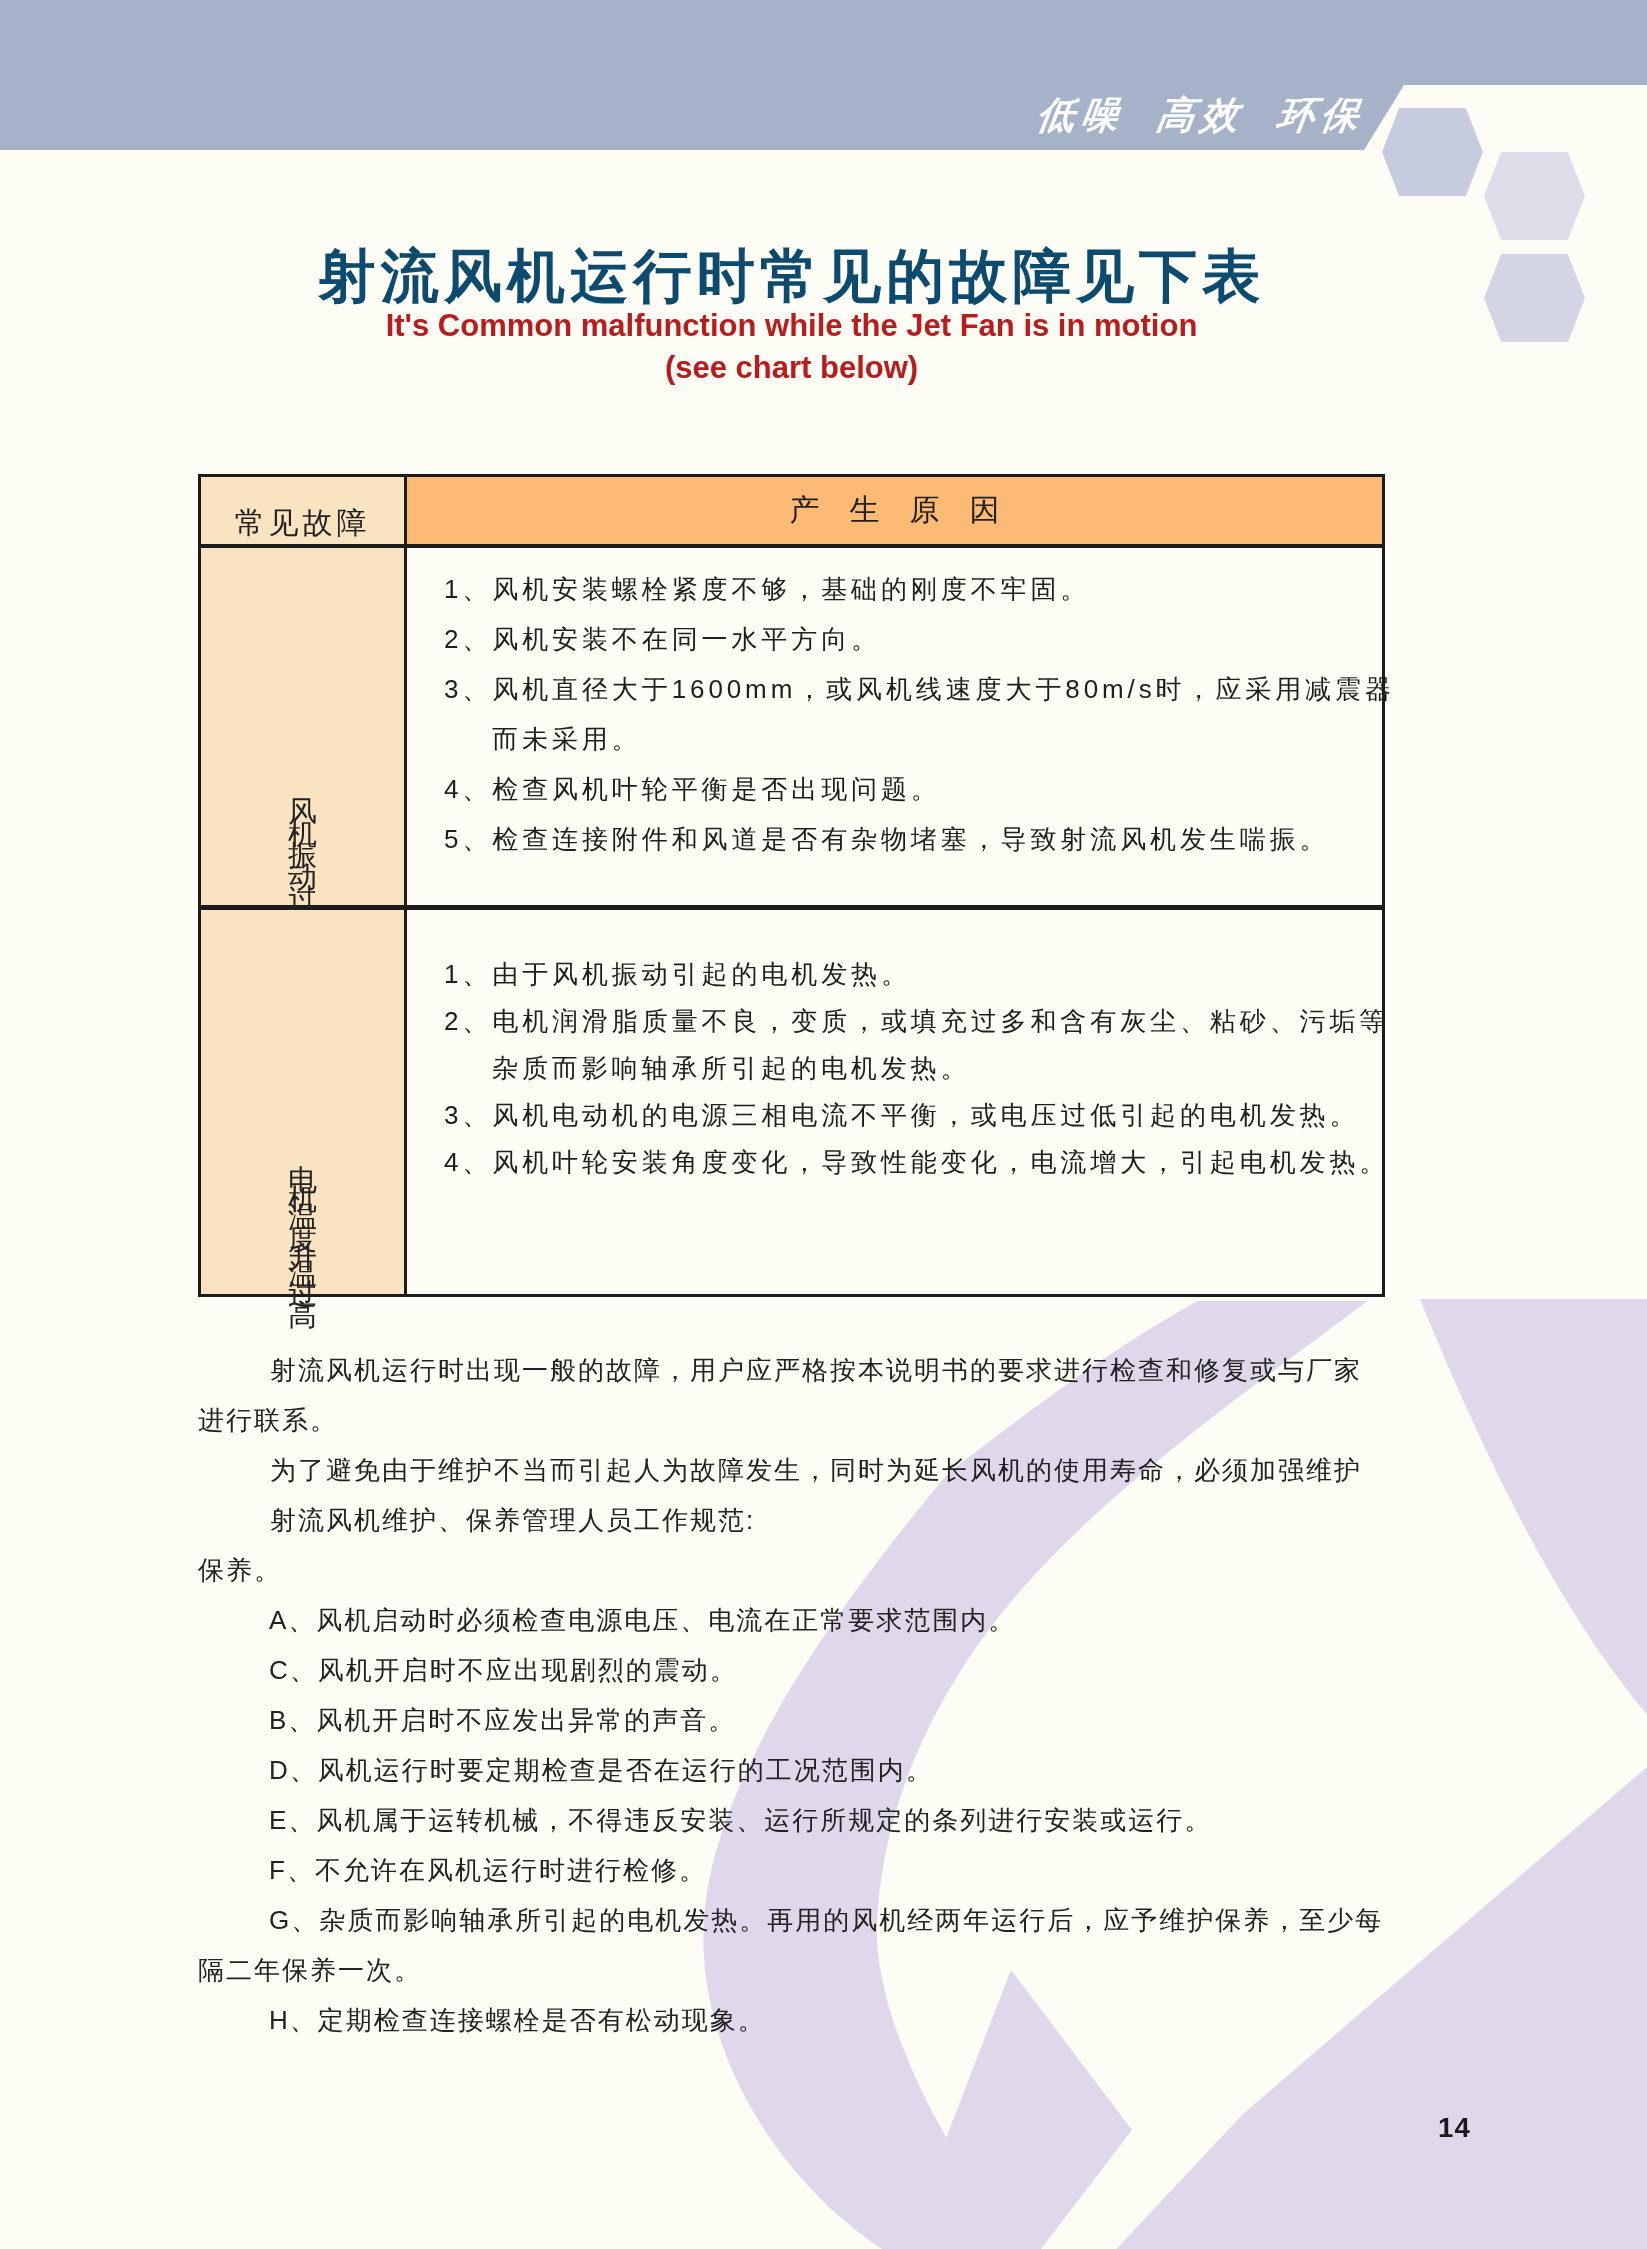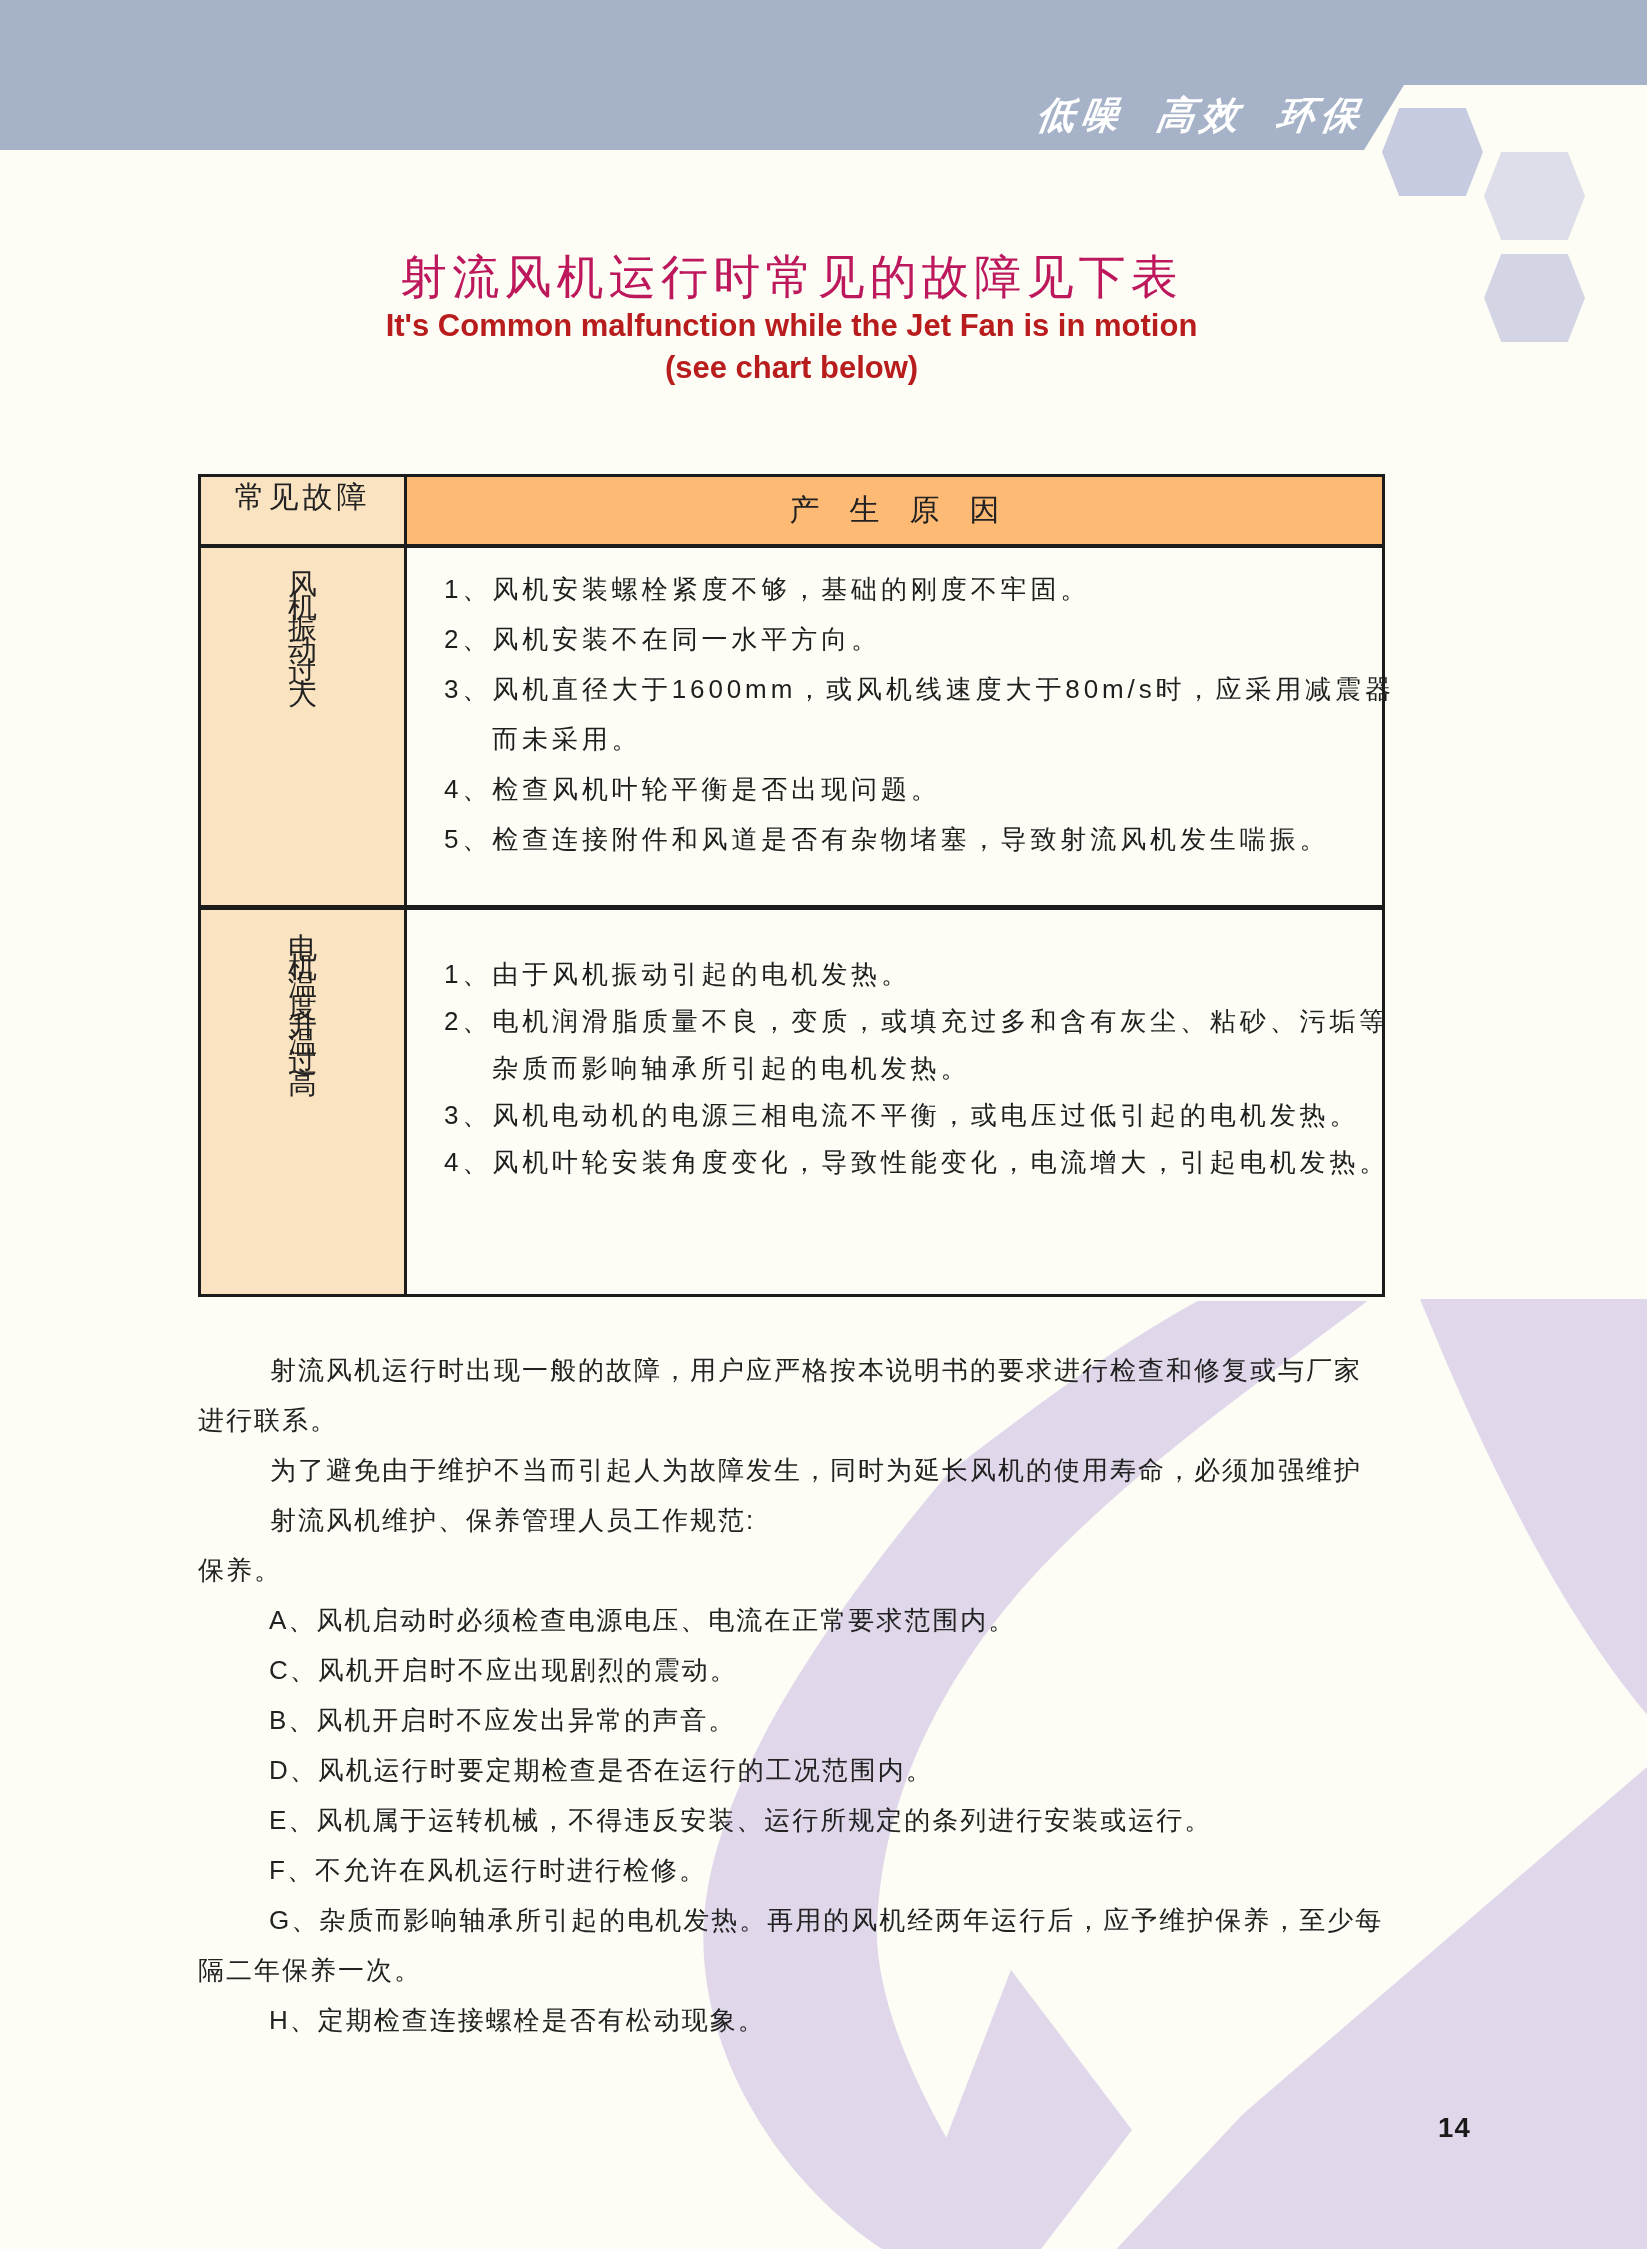--- a/index.html
+++ b/index.html
@@ -30,42 +30,42 @@
   .hex-3{left:1484px;top:254px;width:101px;height:88px;background:#D3D5E4;}
 
   
   .watermark{position:absolute;left:0;top:0;width:1647px;height:2250px;z-index:0;}
   .watermark path{fill:#E0D8EA;}
 
   
   .title-wrap{position:absolute;left:198px;top:249px;width:1187px;text-align:center;z-index:2;}
   .title-zh{
     font-family:"Liberation Serif","DejaVu Serif",serif;
-    font-size:47px;font-weight:normal;letter-spacing:5.2px;color:#be185d;
+    font-size:58px;font-weight:bold;letter-spacing:5.2px;color:#0c4a6e;
     line-height:56px;white-space:nowrap;
   }
   .title-en{
     font-family:Liberation Sans, sans-serif;
     font-size:31px;font-weight:bold;color:#b91c1c;line-height:42px;white-space:nowrap;
   }
 
   
   .fault-table{
     position:absolute;left:198px;top:474px;width:1187px;height:823px;
     border:3.3px solid #1c1c1c;box-sizing:border-box;z-index:2;
     display:flex;flex-direction:column;
   }
   .t-row{display:flex;box-sizing:border-box;}
   .t-row-header{height:71px;border-bottom:4.6px solid #1c1c1c;}
   .t-row-1{height:362px;border-bottom:5.2px solid #1c1c1c;}
   .t-row-2{flex:1;}
   .t-cell-left{
     width:206px;flex:0 0 206px;background:#FAE3C1;
     border-right:3.9px solid #1c1c1c;box-sizing:border-box;
-    display:flex;align-items:flex-start;justify-content:center;
+    display:flex;align-items:flex-end;justify-content:center;
   }
   .t-cell-right{flex:1;box-sizing:border-box;}
   .t-head-text{font-size:30px;letter-spacing:3.9px;color:#222;}
   .t-cell-right.t-head{background:#fdba74;display:flex;align-items:center;justify-content:center;}
   .t-head-cause{font-size:30px;letter-spacing:30px;text-indent:30px;color:#222;}
   .fault-vertical{
     writing-mode:vertical-lr;text-orientation:upright;
     font-size:29px;color:#222;line-height:1;
   }
   .fault-r1{letter-spacing:21.6px;}

